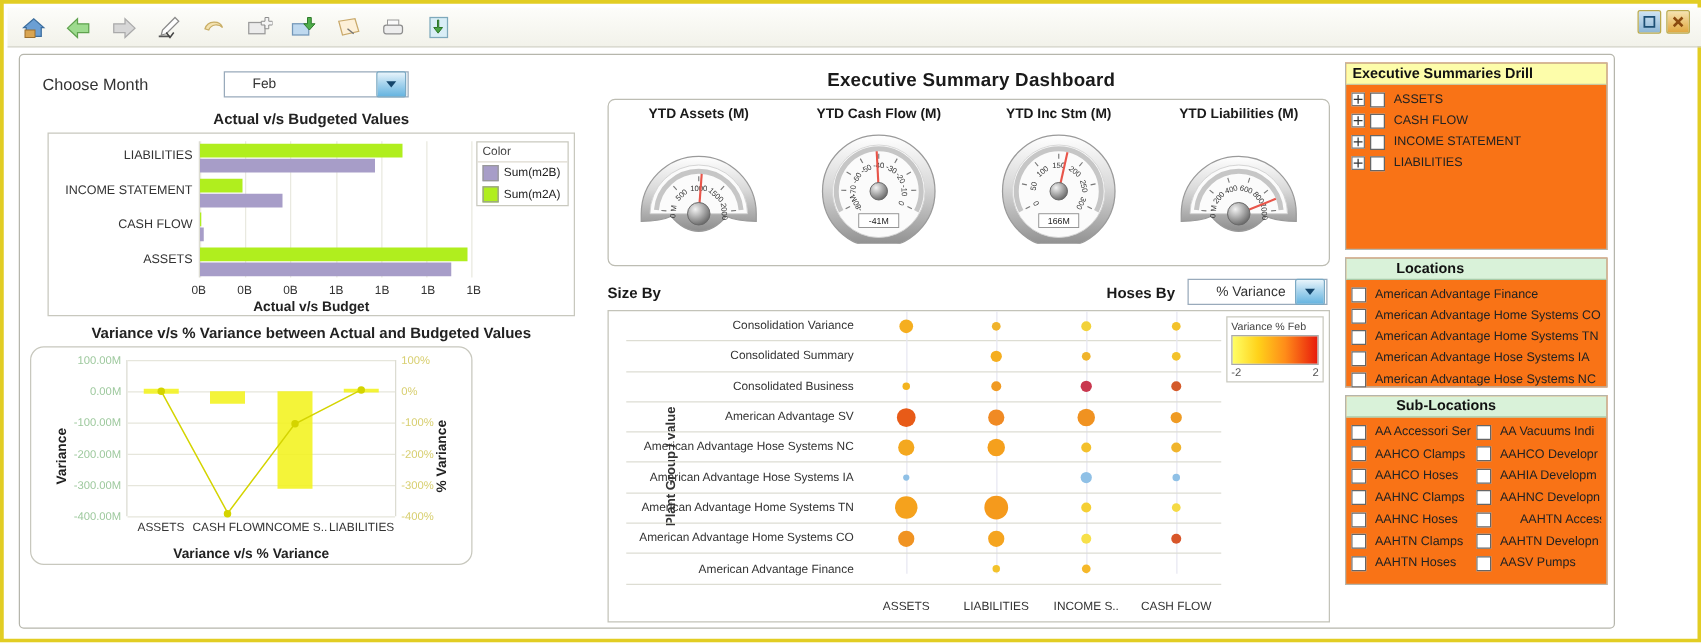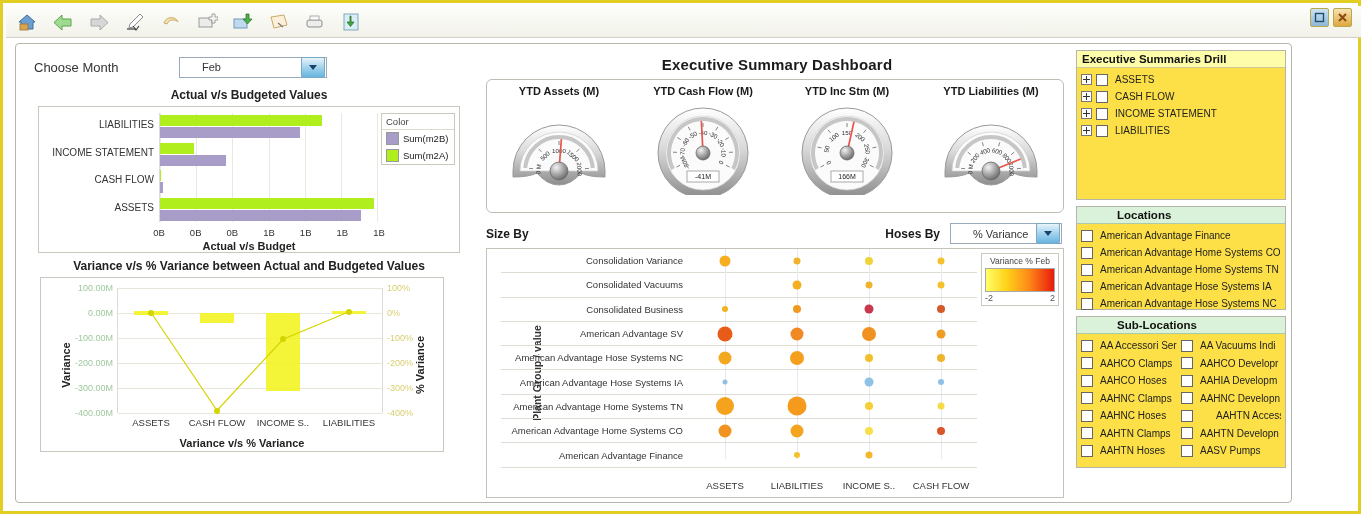--- a/index.html
+++ b/index.html
@@ -57,21 +57,21 @@
       font-size:10px;color:#333;}
   .xtick{position:absolute;bottom:14px;transform:translateX(-50%);font-size:9.5px;color:#333;}
   .xaxistitle{position:absolute;left:0;right:0;bottom:0px;text-align:center;
       font-weight:bold;font-size:11px;color:#222;}
   #barlegend{position:absolute;right:4px;top:6px;width:72px;border:1px solid #c9c9bf;
       background:#fff;font-size:9.5px;}
   #barlegend .lghead{padding:2px 4px;border-bottom:1px solid #dedad0;color:#444;}
   #barlegend .lgrow{display:flex;align-items:center;gap:4px;padding:2px 4px;}
   #barlegend .sw{width:11px;height:11px;border:1px solid #999;}
   
-  #varbox{width:404px;height:175px;margin-left:16px;}
+  #varbox{width:354px;height:175px;margin-left:0;border-radius:11px;}
   #varplot{position:absolute;left:76px;top:10px;right:60px;bottom:38px;
       border-left:1px solid #dcdcd2;border-right:1px solid #dcdcd2;}
   .gridh{position:absolute;left:0;right:0;height:1px;background:#e6e6dc;}
   .vbar{position:absolute;background:#f2f21e;opacity:.88;}
   .ytickL{position:absolute;right:100%;margin-right:5px;transform:translateY(-50%);
       font-size:9px;color:#9ec99e;white-space:nowrap;}
   .ytickR{position:absolute;left:100%;margin-left:5px;transform:translateY(-50%);
       font-size:9px;color:#d8cf70;white-space:nowrap;}
   .vxtick{position:absolute;top:100%;margin-top:4px;transform:translateX(-50%);
       font-size:9.5px;color:#333;white-space:nowrap;}
@@ -96,28 +96,28 @@
   .brow2{display:flex;align-items:center;height:23.3px;border-bottom:1px solid #ddddd3;
       position:relative;}
   .rowlabel{width:182px;text-align:right;padding-right:6px;font-size:9.5px;color:#333;
       white-space:nowrap;overflow:hidden;}
   .cellwrap{position:absolute;left:188px;right:0;top:0;bottom:0;}
   .bub{position:absolute;top:50%;border-radius:50%;transform:translate(-50%,-50%);}
   .colcenter{position:absolute;top:0;bottom:0;width:1px;background:#e8e8f2;}
   #bubblexaxis{position:absolute;left:202px;right:86px;bottom:3px;height:14px;}
   .bxtick{position:absolute;transform:translateX(-50%);font-size:9.5px;color:#333;white-space:nowrap;}
   #colorlegend{position:absolute;right:4px;top:4px;width:78px;border:1px solid #c9c9bf;
-      background:#fff;font-size:9px;padding:2px 3px;box-sizing:border-box;text-align:center;}
+      background:#fff;font-size:9px;padding:2px 3px;box-sizing:border-box;}
   #colorlegend .clhead{color:#444;margin-bottom:2px;white-space:nowrap;font-size:8.5px;}
   #gradbar{height:22px;border:1px solid #aaa;
       background:linear-gradient(90deg,#ffff66 0%,#ffd21a 30%,#ff8c19 62%,#e81b0c 100%);}
   .clticks{display:flex;justify-content:space-between;color:#555;margin-top:1px;}
   
   #rightcol{position:absolute;left:1060px;top:6px;width:210px;height:448px;}
-  .rpanel{border:1px solid #b5b5ab;background:#fde047;box-sizing:border-box;margin-bottom:6px;}
+  .rpanel{border:1px solid #b5b5ab;background:#f97316;box-sizing:border-box;margin-bottom:6px;}
   .rphead{font-weight:bold;font-size:11.5px;padding:2px 5px;color:#111;}
   .rphead.yellow{background:#fdfdaa;border-bottom:1px solid #c9c9a0;}
   .rphead.green{background:#d9f2d9;border-bottom:1px solid #a9cba9;padding-left:40px;}
   .rpbody{padding:3px 4px;}
   .ritem{display:flex;align-items:center;gap:4px;height:17px;font-size:10px;color:#222;
       white-space:nowrap;overflow:hidden;}
   .plusbox{width:9px;height:9px;border:1px solid #777;background:#fff;position:relative;
       flex:0 0 auto;cursor:pointer;}
   .plusbox:before{content:"";position:absolute;left:1px;top:3.5px;width:7px;height:1px;background:#333;}
   .plusbox:after{content:"";position:absolute;left:3.5px;top:1px;width:1px;height:7px;background:#333;}
@@ -482,21 +482,21 @@
                 <div class="bub" style="left: 12.5%; width: 11px; height: 11px; background: rgb(245, 174, 31);"></div>
                 <div class="colcenter" style="left: 37.5%; height: 210px; bottom: auto; top: 0px;"></div>
                 <div class="bub" style="left: 37.5%; width: 7px; height: 7px; background: rgb(240, 179, 44);"></div>
                 <div class="colcenter" style="left: 62.5%; height: 210px; bottom: auto; top: 0px;"></div>
                 <div class="bub" style="left: 62.5%; width: 8px; height: 8px; background: rgb(242, 210, 58);"></div>
                 <div class="colcenter" style="left: 87.5%; height: 210px; bottom: auto; top: 0px;"></div>
                 <div class="bub" style="left: 87.5%; width: 7px; height: 7px; background: rgb(243, 194, 43);"></div>
               </div>
             </div>
             <div class="brow2">
-              <div class="rowlabel">Consolidated Vacuums</div>
+              <div class="rowlabel">Consolidated Summary</div>
               <div class="cellwrap">
                 <div class="bub" style="left: 37.5%; width: 9px; height: 9px; background: rgb(245, 174, 31);"></div>
                 <div class="bub" style="left: 62.5%; width: 7px; height: 7px; background: rgb(240, 180, 44);"></div>
                 <div class="bub" style="left: 87.5%; width: 7px; height: 7px; background: rgb(243, 194, 43);"></div>
               </div>
             </div>
             <div class="brow2">
               <div class="rowlabel">Consolidated Business</div>
               <div class="cellwrap">
                 <div class="bub" style="left: 12.5%; width: 6px; height: 6px; background: rgb(243, 179, 30);"></div>

